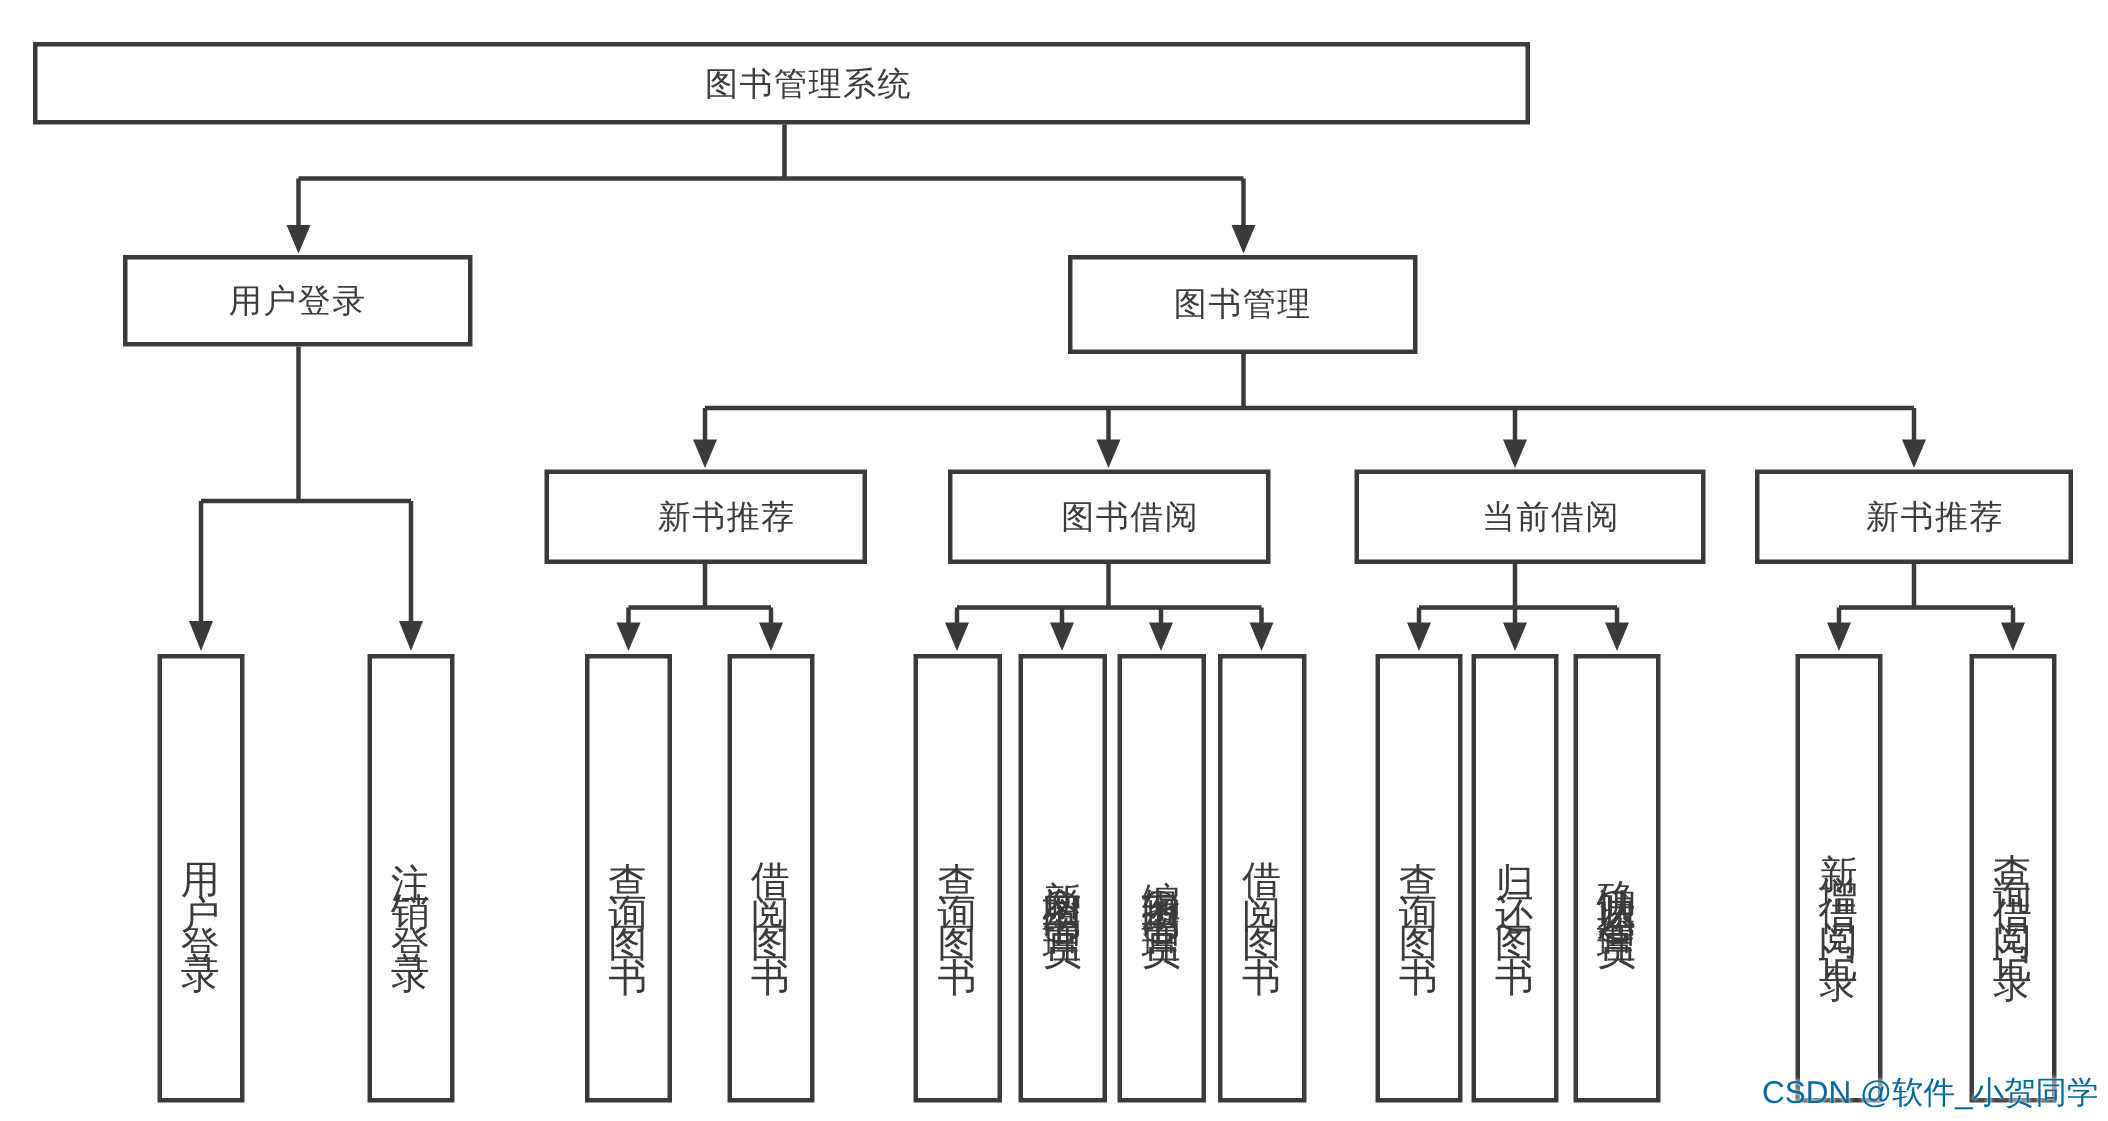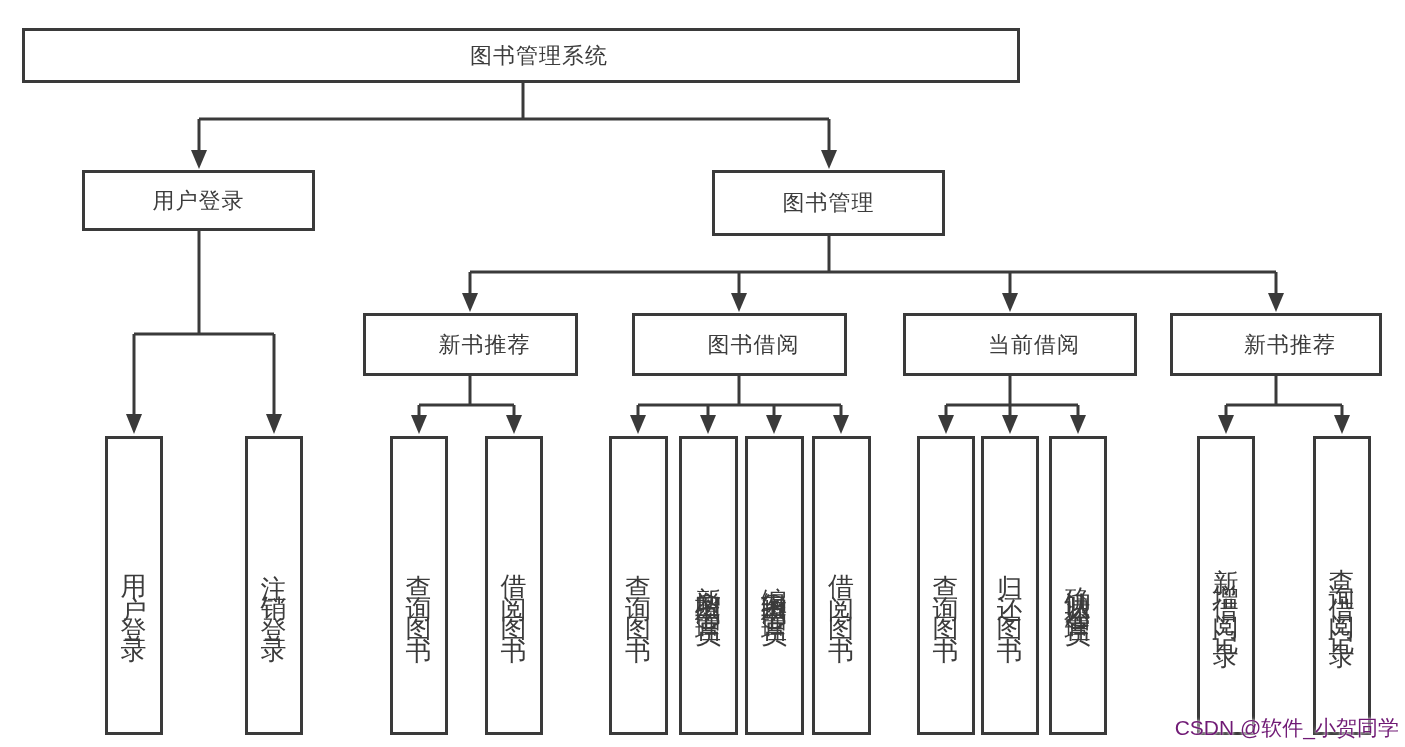--- a/index.html
+++ b/index.html
@@ -69,21 +69,21 @@
   .nb1 { left: 390px; }  .nb2 { left: 485px; }
   .bb1 { left: 609px; width: 59px; } .bb2 { left: 679px; width: 59px; }
   .bb3 { left: 745px; width: 59px; } .bb4 { left: 812px; width: 59px; }
   .cb1 { left: 917px; }  .cb2 { left: 981px; }  .cb3 { left: 1049px; }
   .rb1 { left: 1197px; } .rb2 { left: 1313px; }
   .watermark {
     position: absolute;
     right: 6px;
     bottom: 5px;
     font-size: 21px;
-    color: #701a75;
+    color: #0369a1;
     text-shadow: 0 0 4px #ffffff, 0 0 2px #ffffff;
     white-space: nowrap;
   }
 </style>
 </head>
 <body>
 
 <div class="canvas">
 
   <svg class="connectors" viewBox="0 0 1405 747" xmlns="http://www.w3.org/2000/svg">

